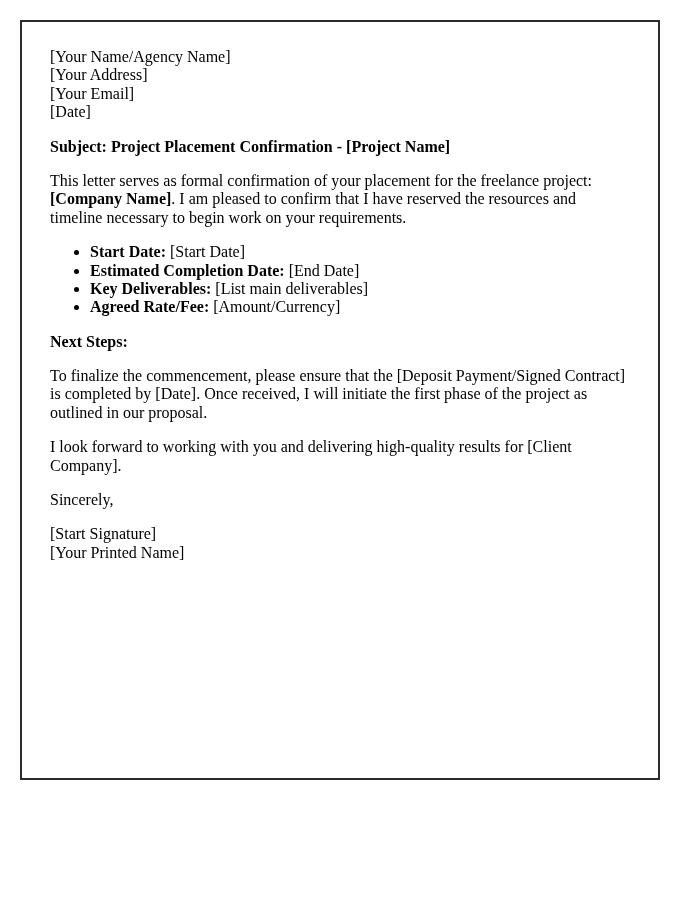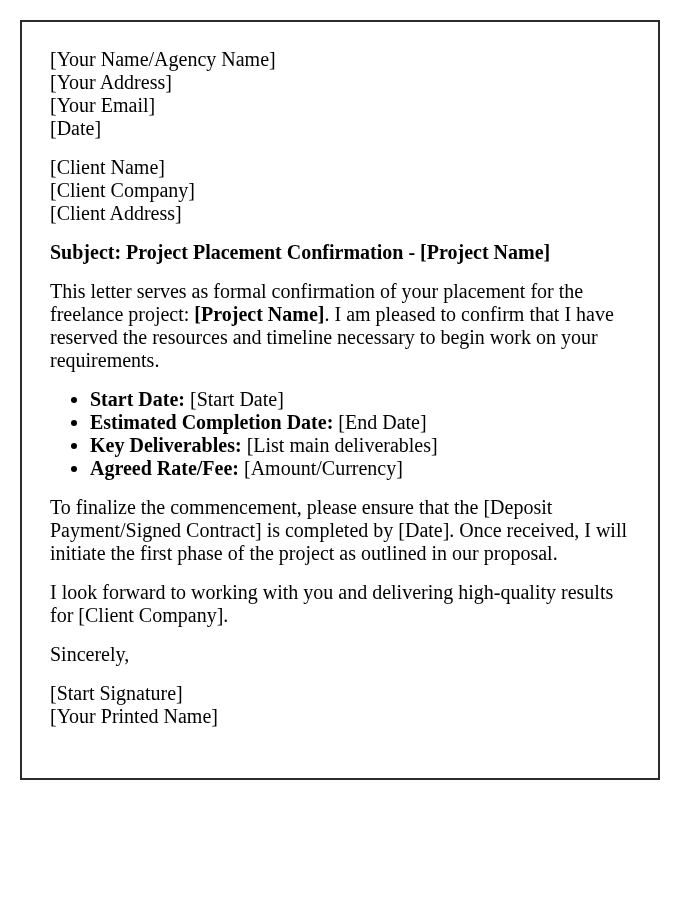--- a/index.html
+++ b/index.html
@@ -17,21 +17,21 @@
     position: absolute;
     left: 20px;
     top: 20px;
     width: 640px;
     height: 760px;
     border: 2px solid #2b2b2b;
     padding: 10px 28px;
     background: #ffffff;
     color: #000000;
     font-family: "Liberation Serif", "DejaVu Serif", serif;
-    font-size: 20px;
+    font-size: 16px;
     line-height: 1.15;
     overflow: hidden;
   }
   .letter p {
     margin: 16px 0;
   }
   .letter ul {
     margin: 8px 0;
     padding-left: 40px;
     list-style-type: disc;
@@ -49,41 +49,37 @@
 
 <div class="letter">
 
   <p>
     <span>[Your Name/Agency Name]</span><br>
     <span>[Your Address]</span><br>
     <span>[Your Email]</span><br>
     <span>[Date]</span>
   </p>
 
-  <p>
-    <span>[Client Name]</span><br>
-    <span>[Client Company]</span><br>
-    <span>[Client Address]</span>
-  </p>
 
   <p class="bold">Subject: Project Placement Confirmation - [Project Name]</p>
 
 
   <p>
-    <span>This letter serves as formal confirmation of your placement for the freelance project: </span><span class="bold">[Project Name]</span><span>. I am pleased to confirm that I have reserved the resources and timeline necessary to begin work on your requirements.</span>
+    <span>This letter serves as formal confirmation of your placement for the freelance project: </span><span class="bold">[Company Name]</span><span>. I am pleased to confirm that I have reserved the resources and timeline necessary to begin work on your requirements.</span>
   </p>
 
 
   <ul>
     <li><span class="bold">Start Date:</span><span> [Start Date]</span></li>
     <li><span class="bold">Estimated Completion Date:</span><span> [End Date]</span></li>
     <li><span class="bold">Key Deliverables:</span><span> [List main deliverables]</span></li>
     <li><span class="bold">Agreed Rate/Fee:</span><span> [Amount/Currency]</span></li>
   </ul>
 
+  <p class="bold">Next Steps:</p>
 
   <p>To finalize the commencement, please ensure that the [Deposit Payment/Signed Contract] is completed by [Date]. Once received, I will initiate the first phase of the project as outlined in our proposal.</p>
 
   <p>I look forward to working with you and delivering high-quality results for [Client Company].</p>
 
   <p>Sincerely,</p>
 
   <p>
     <span>[Start Signature]</span><br>
     <span>[Your Printed Name]</span>

